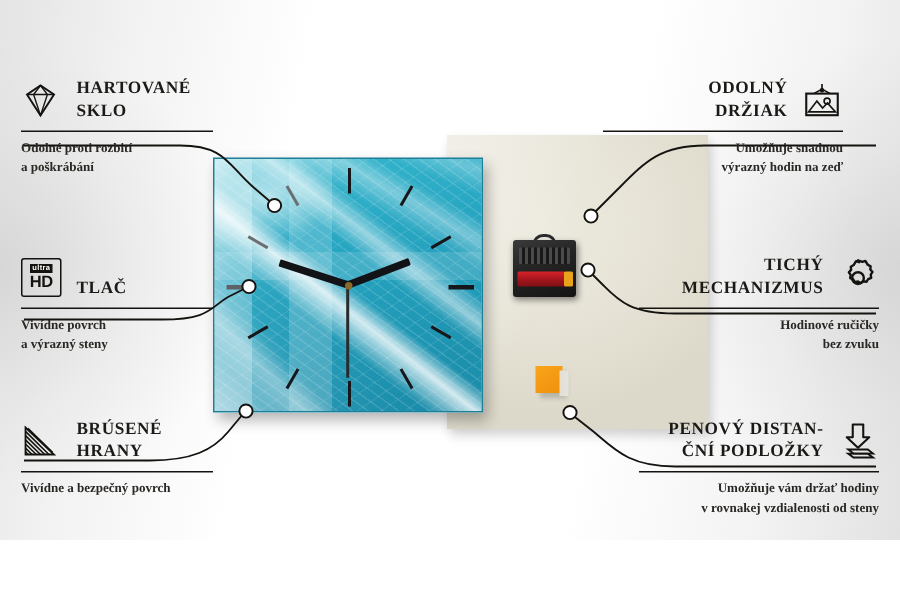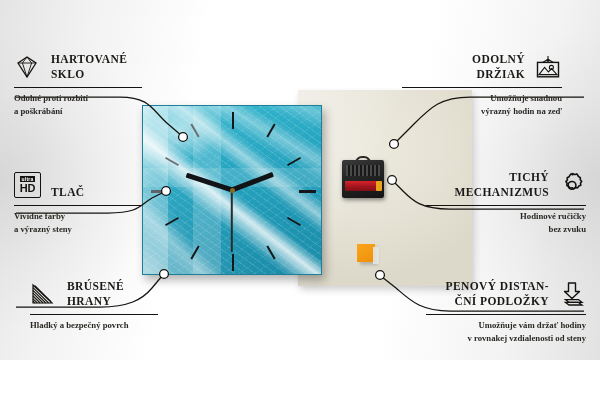--- a/index.html
+++ b/index.html
@@ -260,21 +260,21 @@
     display: flex;
     align-items: center;
     justify-content: flex-start;
     color: #15130f;
   }
   .f-icon svg { display: block; }
 
   
   #feat-glass    { left: 14px;  top: 50px;  }
   #feat-print    { left: 14px;  top: 168px; }
-  #feat-edges    { left: 14px;  top: 277px; margin-left: 16px; }
+  #feat-edges    { left: 14px;  top: 277px; }
   #feat-holder   { left: 390px; top: 50px;  }
   #feat-mech     { left: 414px; top: 168px; }
   #feat-foam     { left: 414px; top: 277px; }
 
   #feat-glass  .f-rule,
   #feat-print  .f-rule,
   #feat-edges  .f-rule { width: 128px; }
   #feat-holder .f-rule,
   #feat-mech   .f-rule,
   #feat-foam   .f-rule { width: 160px; margin-left: auto; }
@@ -390,35 +390,35 @@
     <div class="f-head">
       <span class="f-icon">
         <span class="hd-badge">
           <span class="hd-ultra">ultra</span>
           <span class="hd-hd">HD</span>
         </span>
       </span>
       <span class="f-title"><br><span>TLAČ</span></span>
     </div>
     <div class="f-rule"></div>
-    <div class="f-sub"><span>Vivídne farby</span><br><span>a výrazný steny</span></div>
+    <div class="f-sub"><span>Vivídne povrch</span><br><span>a výrazný steny</span></div>
   </div>
 
   <div class="feature left" id="feat-edges">
     <div class="f-head">
       <span class="f-icon">
         <svg width="26" height="24" viewBox="0 0 26 24">
           <path d="M3 3 L22 21 L3 21 Z" fill="none" stroke="#15130f" stroke-width="1.2"></path>
           <path d="M3 5.6 L18.6 21 M3 8.4 L15.8 21 M3 11.2 L13 21 M3 14 L10.2 21 M3 16.8 L7.4 21 M3 19.2 L4.8 21 M4.6 3.5 L21 19.6" stroke="#15130f" stroke-width="1.1" fill="none"></path>
         </svg>
       </span>
       <span class="f-title"><span>BRÚSENÉ</span><br><span>HRANY</span></span>
     </div>
     <div class="f-rule"></div>
-    <div class="f-sub"><span>Hladký a bezpečný povrch</span></div>
+    <div class="f-sub"><span>Vivídne a bezpečný povrch</span></div>
   </div>
 
   <div class="feature right" id="feat-holder">
     <div class="f-head">
       <span class="f-icon">
         <svg width="28" height="26" viewBox="0 0 28 26">
           <path d="M14 2 L14 6" stroke="#15130f" stroke-width="1.1"></path>
           <circle cx="14" cy="6.2" r="1.5" fill="#15130f"></circle>
           <path d="M8.5 8.4 L14 5.4 L19.5 8.4" fill="none" stroke="#15130f" stroke-width="1.1"></path>
           <rect x="3.5" y="8.4" width="21" height="14.4" fill="none" stroke="#15130f" stroke-width="1.4"></rect>

